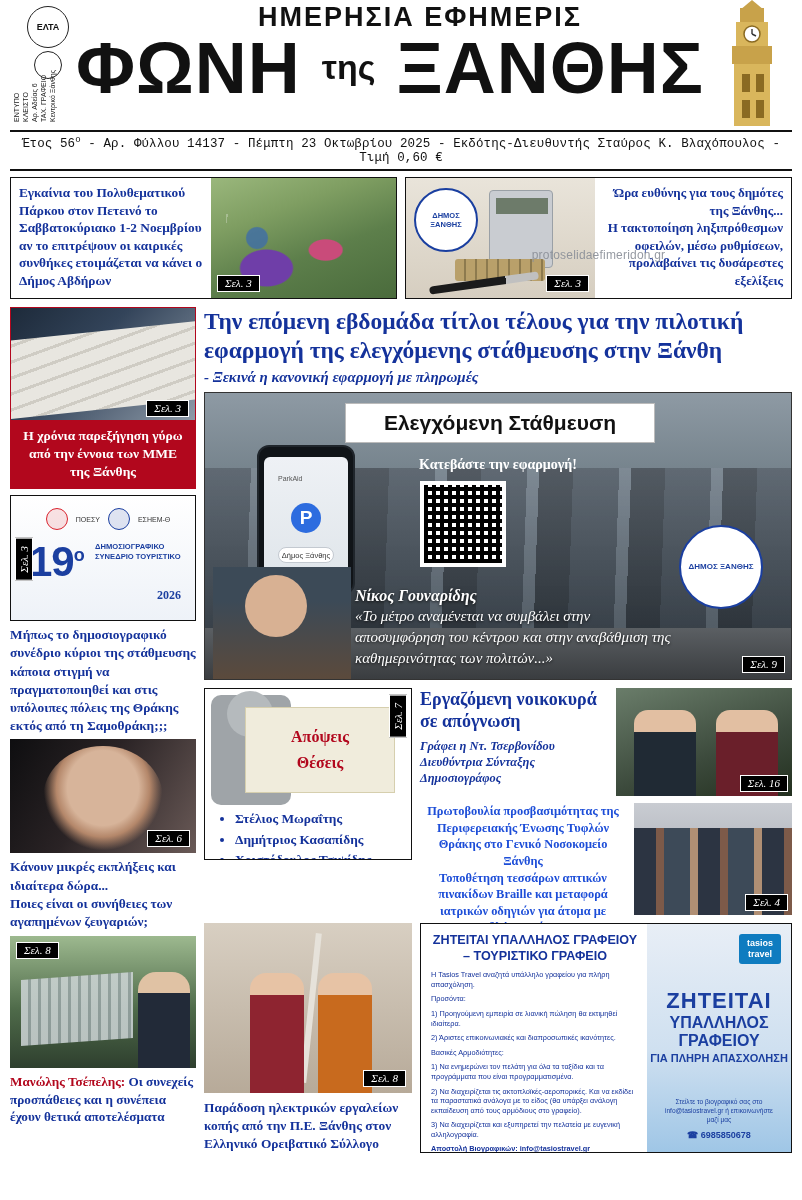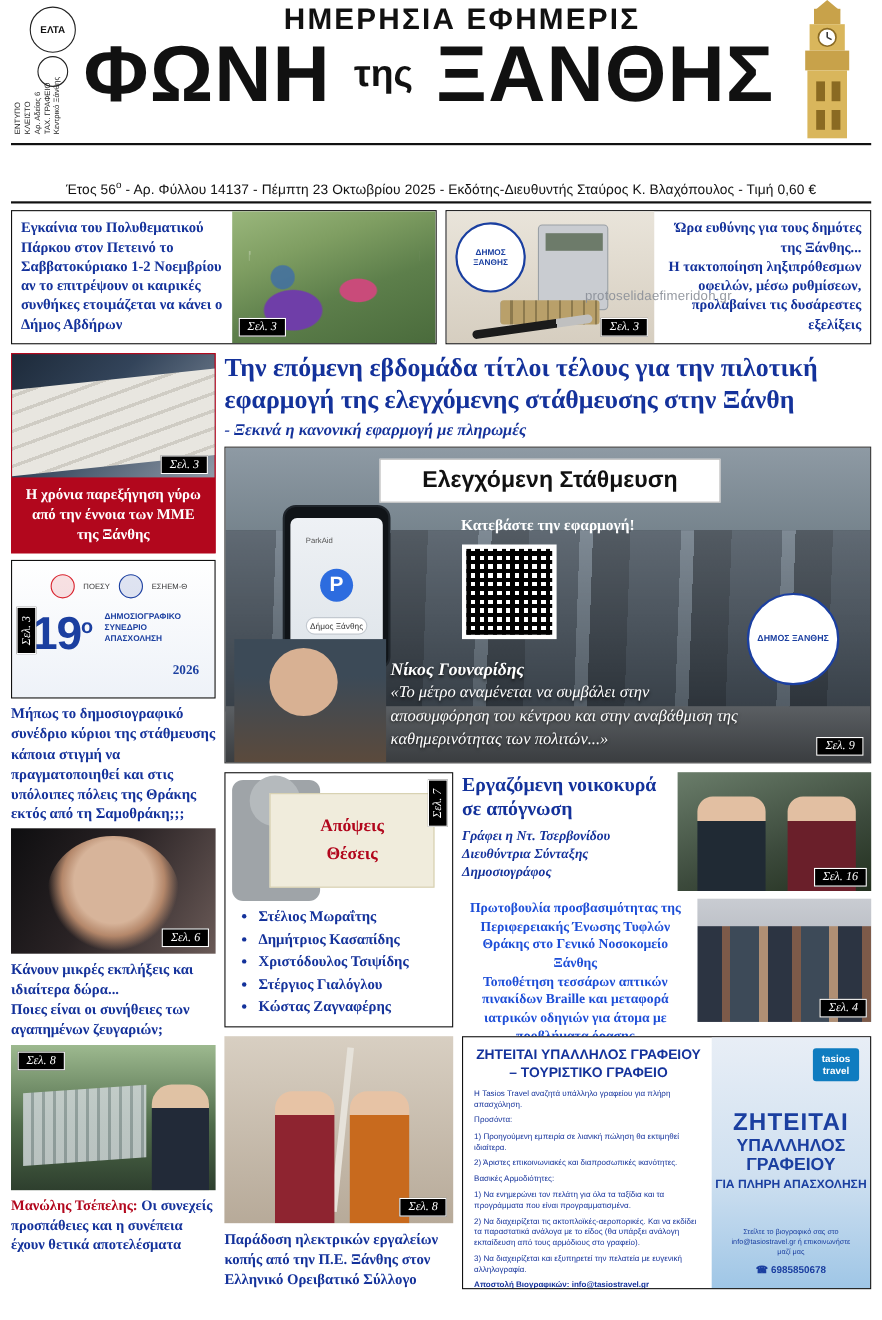--- a/index.html
+++ b/index.html
@@ -52,22 +52,22 @@
     writing-mode: vertical-rl; transform: rotate(180deg);
     line-height: 9px; color:#222;
   }
   .clocktower {
     position: absolute; right: 4px; top: 0; width: 72px; height: 126px;
   }
 
   
   .inforule { border-top: 2px solid #111; border-bottom: 2px solid #111; margin-top: 2px; }
   .infobar {
-    font-size: 12.5px; font-family: Liberation Sans, sans-serif;
-    text-align: center; padding: 3px 0 4px 0; letter-spacing: .1px; margin-top: 28px;
+    font-size: 12.5px; font-family: Liberation Mono, monospace;
+    text-align: center; padding: 3px 0 4px 0; letter-spacing: .1px;
   }
   .infobar sup { font-size: 9px; }
   .box { position: relative; }
   .sel-tag {
     position: absolute; background: #000; color:#fff;
     font-family: "Liberation Serif", serif;
     font-size: 11px; padding: 1px 7px 2px 7px; font-style: italic;
     border: 1px solid #fff;
   }
   .sel-tag.vert {
@@ -319,21 +319,21 @@
   .hero .quote {
     position:absolute; left: 150px; right: 120px; bottom: 10px;
     font-size: 15px; color:#fff; font-style: italic; line-height: 21px;
     text-shadow: 0 1px 3px rgba(0,0,0,.8);
   }
 
   
   .midband { display:flex; gap: 8px; margin-top: 8px; }
   .opinions {
     width: 208px; border: 1px solid #111; position: relative; background:#fff;
-    height: 232px; overflow:hidden;
+    height: 172px; overflow:hidden;
   }
   .opinions .hand {
     position:absolute; left: 6px; top: 6px; width: 80px; height: 110px;
     background: #9fa4a8; border-radius: 10px;
   }
   .opinions .hand:after{
     content:""; position:absolute; left: 16px; top: -4px; width: 46px; height: 46px;
     border-radius:50%; background:#b5babd;
   }
   .opinions .card {
@@ -526,21 +526,21 @@
       <div class="confbox box">
         <div class="logos">
           <span class="dot"></span>
           <span>ΠΟΕΣΥ</span>
           <span class="dot2"></span>
           <span>ΕΣΗΕΜ-Θ</span>
         </div>
         <div class="big19">
           <span>19</span><sup>ο</sup>
         </div>
-        <div class="cinfo">ΔΗΜΟΣΙΟΓΡΑΦΙΚΟ ΣΥΝΕΔΡΙΟ ΑΠΑΣΧΟΛΗΣΗ</div>
+        <div class="cinfo">ΔΗΜΟΣΙΟΓΡΑΦΙΚΟ ΣΥΝΕΔΡΙΟ ΤΟΥΡΙΣΤΙΚΟ</div>
         <div class="year">2026</div>
         <div class="sel-tag vert" style="left:4px; top:42px;">Σελ. 3</div>
       </div>
 
       <div class="lead-left">Μήπως το δημοσιογραφικό συνέδριο κύριοι της στάθμευσης κάποια στιγμή να πραγματοποιηθεί και στις υπόλοιπες πόλεις της Θράκης εκτός από τη Σαμοθράκη;;;</div>
 
       <div class="photo-lady box">
         <div class="sel-tag" style="right:6px; bottom:6px;">Σελ. 6</div>
       </div>
       <div class="cap-left" style="white-space: pre-line;">Κάνουν μικρές εκπλήξεις και ιδιαίτερα δώρα...

